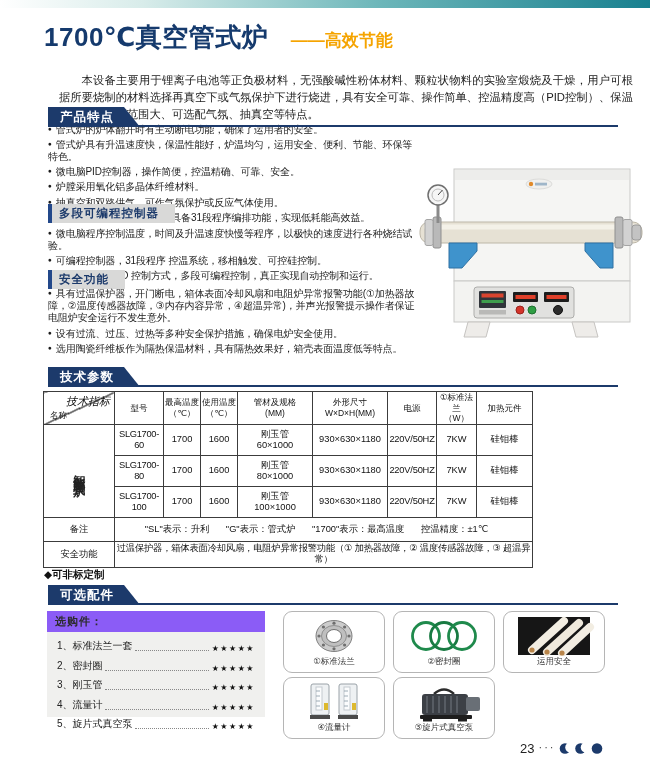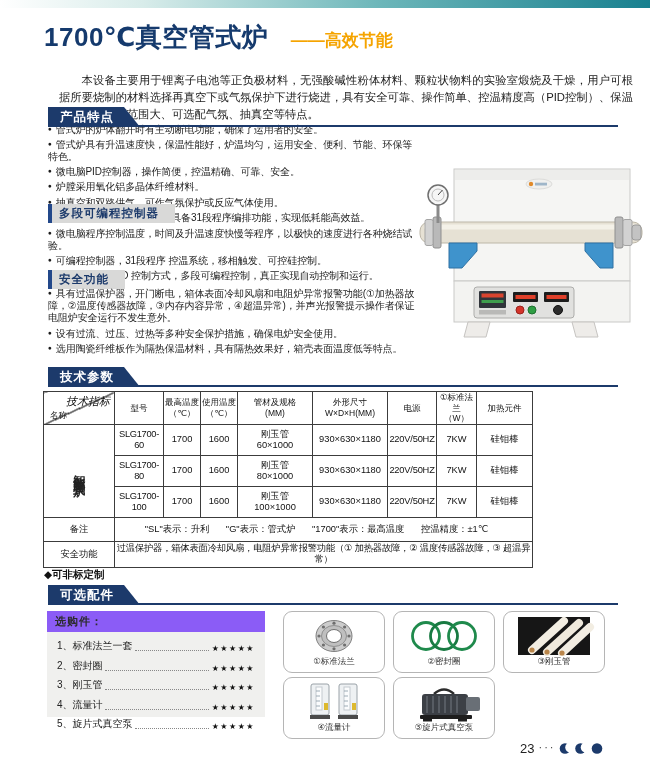--- a/index.html
+++ b/index.html
@@ -293,21 +293,21 @@
 <div class="card" style="left:503px;top:611px">
   <svg width="96" height="40" viewBox="0 0 96 40">
     <rect x="12" y="1" width="72" height="38" fill="#161616"></rect>
     <line x1="26" y1="34" x2="58" y2="5" stroke="#f2ede2" stroke-width="8" stroke-linecap="round"></line>
     <line x1="41" y1="36" x2="73" y2="7" stroke="#efe9dc" stroke-width="8" stroke-linecap="round"></line>
     <line x1="56" y1="37" x2="84" y2="11" stroke="#f2ede2" stroke-width="8" stroke-linecap="round"></line>
     <circle cx="26" cy="34" r="2.6" fill="#b9854a"></circle>
     <circle cx="41" cy="36" r="2.6" fill="#b9854a"></circle>
     <circle cx="56" cy="37" r="2.6" fill="#b9854a"></circle>
   </svg>
-  <div class="cap">③刚玉管</div>
+  <div class="cap">运用安全</div>
 </div>
 
 <div class="card" style="left:283px;top:677px">
   <svg width="96" height="40" viewBox="0 0 96 40">
     <g>
       <rect x="25" y="2" width="18" height="31" rx="2" fill="#eef1f3" stroke="#9aa2a8"></rect>
       <rect x="30" y="5" width="6" height="23" fill="#fbfcfd" stroke="#c3cacf"></rect>
       <line x1="30" y1="9" x2="34" y2="9" stroke="#8899a4" stroke-width="0.8"></line>
       <line x1="30" y1="14" x2="34" y2="14" stroke="#8899a4" stroke-width="0.8"></line>
       <line x1="30" y1="19" x2="34" y2="19" stroke="#8899a4" stroke-width="0.8"></line>

